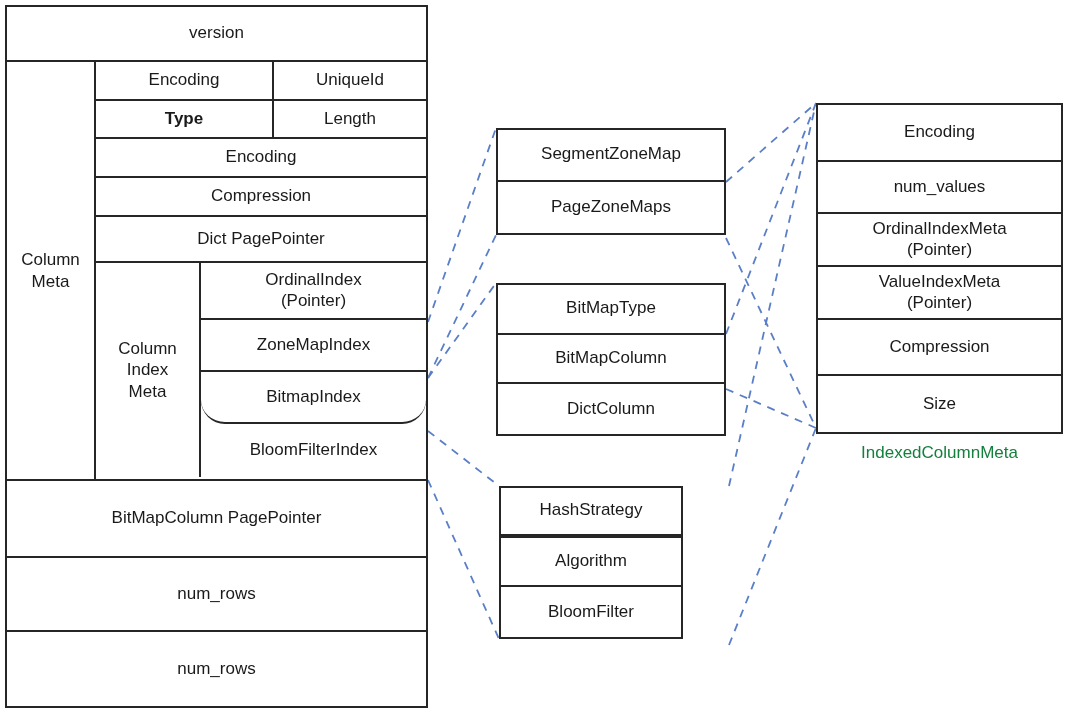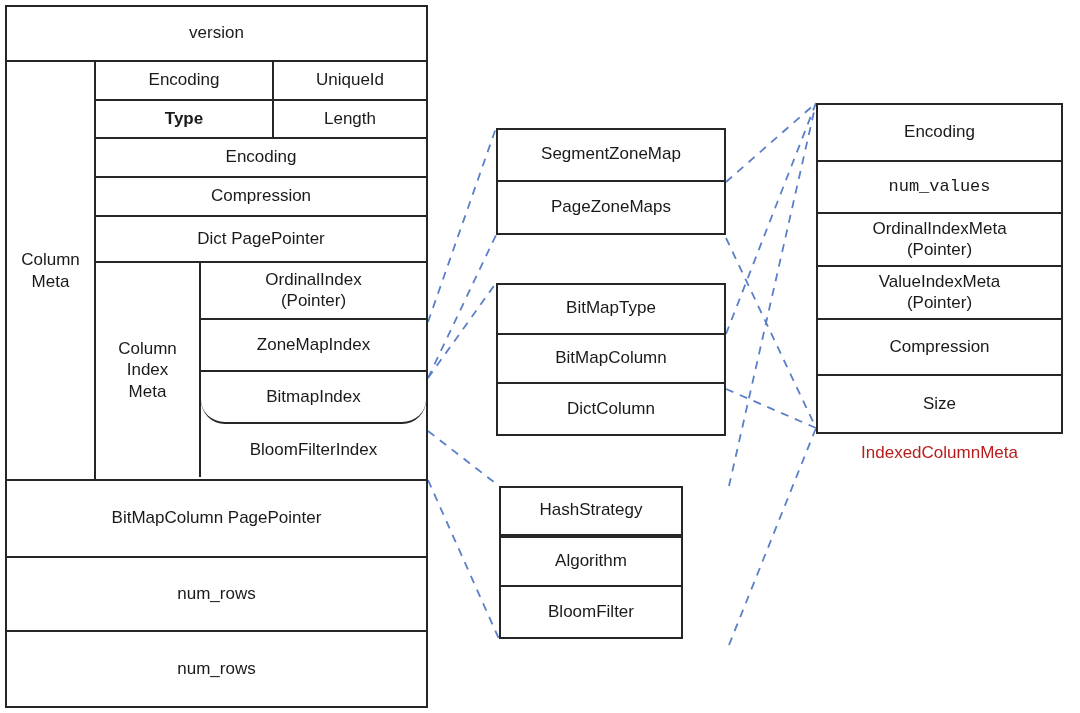--- a/index.html
+++ b/index.html
@@ -127,21 +127,21 @@
   }
   #indexed-column-meta-table > .row { flex: none; }
 
   #indexed-column-meta-caption {
     position: absolute;
     left: 816px;
     top: 443px;
     width: 247px;
     text-align: center;
     font-size: 17px;
-    color: #b91c1c;
+    color: #15803d;
   }
 </style>
 </head>
 <body>
 
 <div id="diagram-root">
 
   <svg class="connectors" viewBox="0 0 1080 713" width="1080" height="713" xmlns="http://www.w3.org/2000/svg">
     <g fill="none" stroke="#5B7FC7" stroke-width="1.8" stroke-dasharray="8 7" stroke-linecap="butt">
 
@@ -268,21 +268,21 @@
     <div class="row">
       <div class="cell" style="flex:1 1 auto;text-align:right;">BloomFilter</div>
     </div>
   </div>
 
   <div class="tbl" id="indexed-column-meta-table">
     <div class="row" style="height:57px;">
       <div class="cell" style="flex:1 1 auto;">Encoding</div>
     </div>
     <div class="row" style="height:52px;">
-      <div class="cell" style="flex:1 1 auto;font-family:Liberation Mono, monospace;">num_values</div>
+      <div class="cell" style="flex:1 1 auto;">num_values</div>
     </div>
     <div class="row" style="height:53px;">
       <div class="cell" style="flex:1 1 auto;">OrdinalIndexMeta
 (Pointer)</div>
     </div>
     <div class="row" style="height:53px;">
       <div class="cell" style="flex:1 1 auto;">ValueIndexMeta
 (Pointer)</div>
     </div>
     <div class="row" style="height:56px;">

